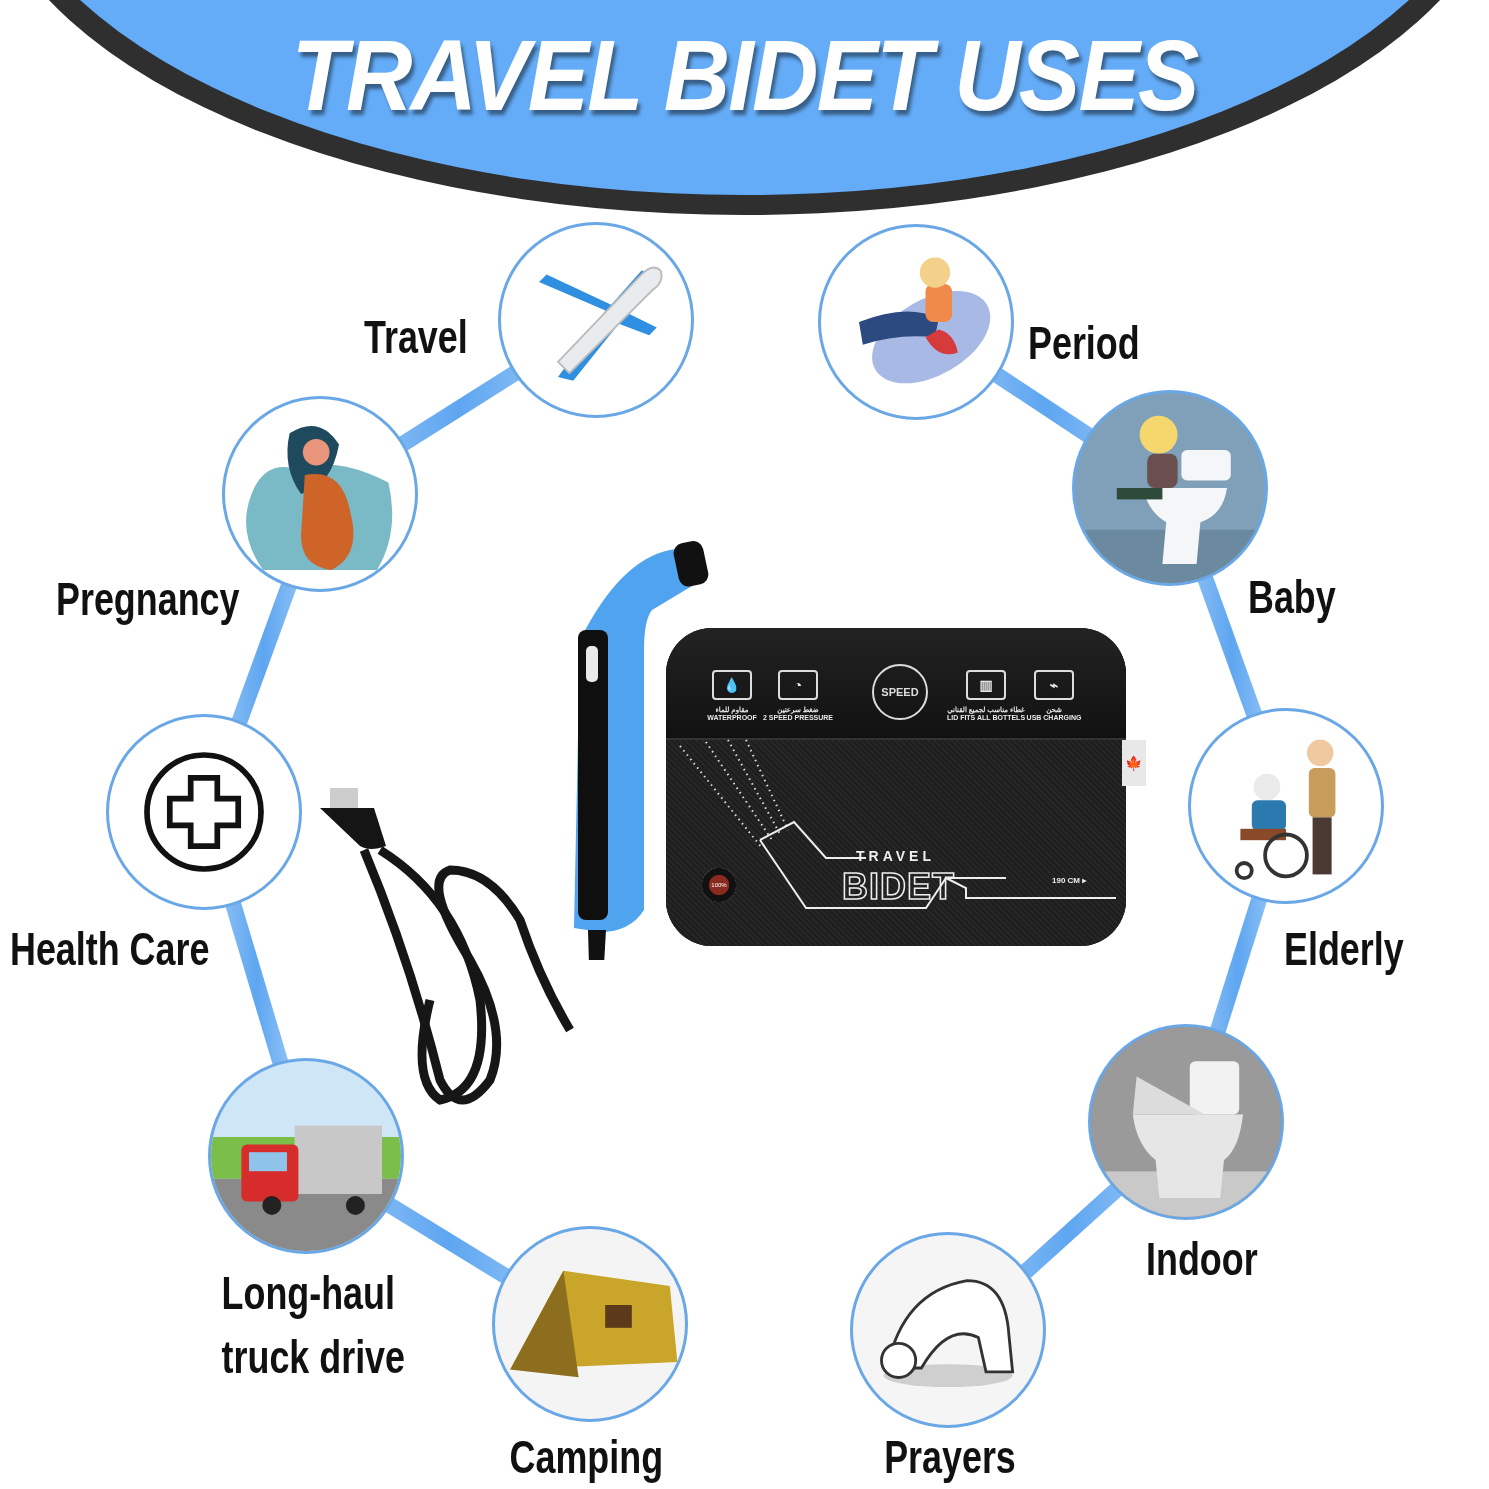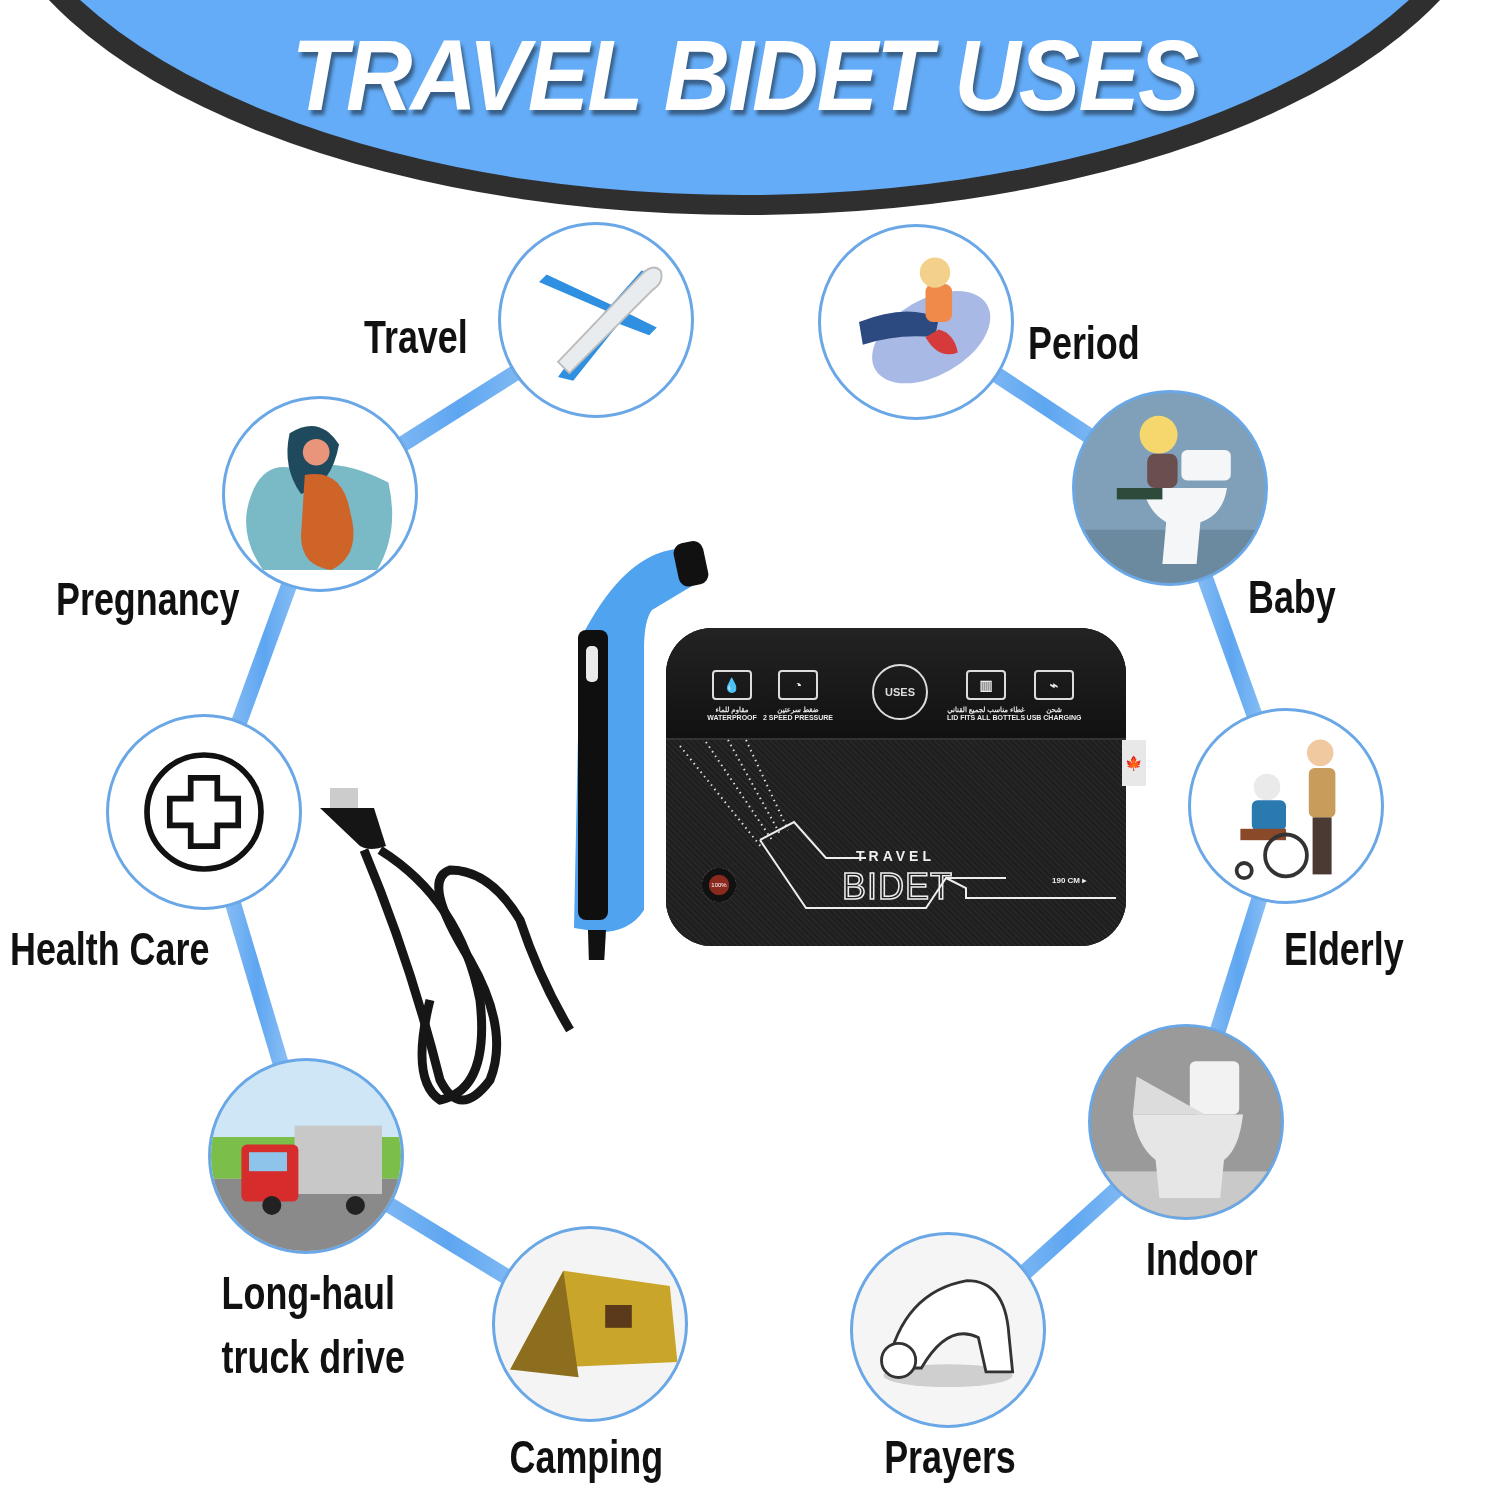--- a/index.html
+++ b/index.html
@@ -16,21 +16,21 @@
   .label{position:absolute;font-family:"Liberation Sans",sans-serif;font-weight:bold;font-size:46px;color:#111;transform:scaleX(.78);transform-origin:left top;white-space:nowrap;line-height:1.1;}
   .label.center{transform-origin:center top;text-align:center;}
   
   .bag{position:absolute;left:666px;top:628px;width:460px;height:318px;border-radius:46px;background:#1c1c1c;box-shadow:inset 0 0 0 4px #2a2a2a;overflow:hidden;}
   .bag-top{position:absolute;left:0;top:0;width:100%;height:110px;background:linear-gradient(#232323,#111);border-bottom:2px solid #333;}
   .bag-mesh{position:absolute;left:0;top:112px;width:100%;height:206px;background:repeating-linear-gradient(45deg,#1e1e1e 0 2px,#262626 2px 4px);}
   .feat{position:absolute;top:42px;width:96px;text-align:center;color:#eaeaea;font-size:7px;font-weight:bold;}
   .feat .box{width:36px;height:26px;border:2px solid #ddd;border-radius:4px;margin:0 auto 6px;display:flex;align-items:center;justify-content:center;font-size:14px;}
   .orga{position:absolute;left:206px;top:36px;width:52px;height:52px;border:2px solid #ddd;border-radius:50%;color:#ddd;font-size:11px;font-weight:bold;display:flex;align-items:center;justify-content:center;}
   .bag-title{position:absolute;left:190px;top:220px;color:#eee;font-weight:bold;font-size:14px;letter-spacing:4px;}
-  .bag-brand{position:absolute;left:176px;top:238px;color:transparent;-webkit-text-stroke:1.5px #eee;font-weight:normal;font-size:36px;letter-spacing:1px;}
+  .bag-brand{position:absolute;left:176px;top:238px;color:transparent;-webkit-text-stroke:1.5px #eee;font-weight:bold;font-size:36px;letter-spacing:1px;}
   .bag-len{position:absolute;left:386px;top:248px;color:#eee;font-size:8px;font-weight:bold;}
   .badge{position:absolute;left:36px;top:240px;width:34px;height:34px;border-radius:50%;background:radial-gradient(#8a2a1e 40%,#111 44%,#111 70%,#ddd 72%);color:#fff;font-size:6px;display:flex;align-items:center;justify-content:center;}
   .tag{position:absolute;left:1122px;top:740px;width:24px;height:46px;background:#e8e8e8;color:#c0392b;font-size:14px;display:flex;align-items:center;justify-content:center;}
   .bidet{position:absolute;left:560px;top:540px;width:160px;height:420px;}
 </style>
 </head>
 <body>
 
 <div class="header-shadow"></div>
 <div class="header-dome"></div>
@@ -187,21 +187,21 @@
   <div class="feat" style="left:18px;">
     <div class="box">💧</div>
     <div>مقاوم للماء</div>
     <div>WATERPROOF</div>
   </div>
   <div class="feat" style="left:84px;">
     <div class="box">◔</div>
     <div>ضغط سرعتين</div>
     <div>2 SPEED PRESSURE</div>
   </div>
-  <div class="orga">USES</div>
+  <div class="orga">SPEED</div>
   <div class="feat" style="left:272px;">
     <div class="box">▥</div>
     <div>غطاء مناسب لجميع القناني</div>
     <div>LID FITS ALL BOTTELS</div>
   </div>
   <div class="feat" style="left:340px;">
     <div class="box">⌁</div>
     <div>شحن</div>
     <div>USB CHARGING</div>
   </div>

